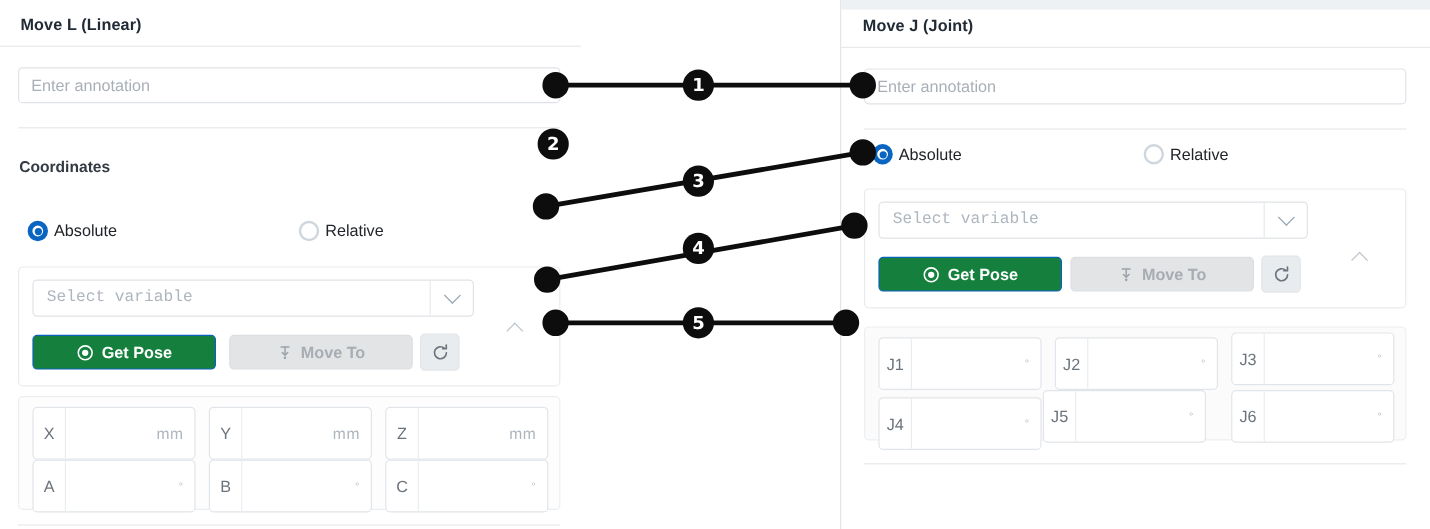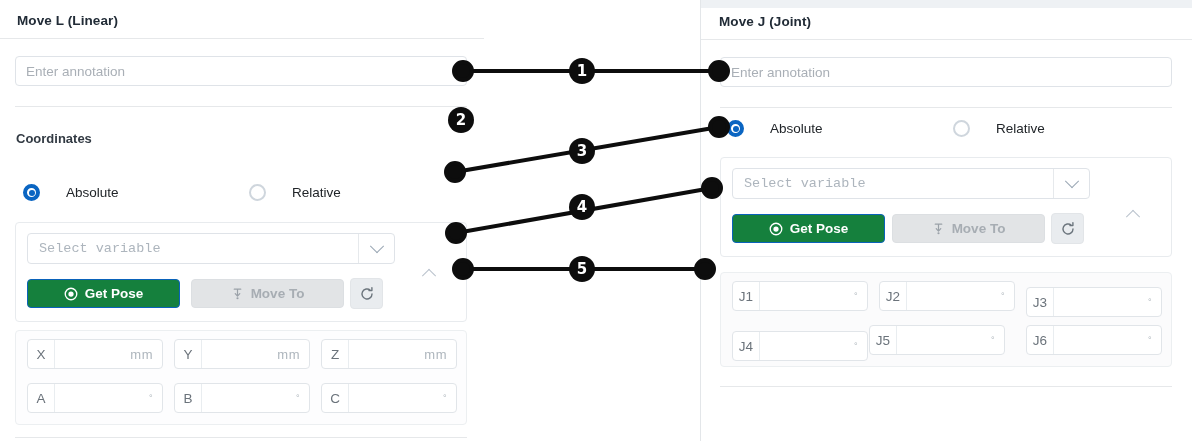--- a/index.html
+++ b/index.html
@@ -39,21 +39,21 @@
   .select .val.placeholder{color:#adb5bd;font-family:Liberation Mono, monospace;}
   .select .caret{
     width:35px;border-left:1px solid #e6e9ec;display:flex;
     align-items:center;justify-content:center;
   }
   .chev{display:block;width:9px;height:9px;border-right:1.6px solid #9aa7b4;border-bottom:1.6px solid #9aa7b4;transform:rotate(45deg) translate(-2px,-2px);}
   .chev.up{transform:rotate(-135deg) translate(-2px,-2px);border-color:#b9c2cc;}
 
   
   .radio-row{display:flex;align-items:center;}
-  .radio{display:flex;align-items:center;gap:26px;}
+  .radio{display:flex;align-items:center;gap:5px;}
   .rdot{
     width:17px;height:17px;border-radius:50%;box-sizing:border-box;
     border:2px solid #cfd6dd;background:#fff;display:block;position:relative;flex:none;
   }
   .rdot.on{border:4px solid #0a65c2;background:#fff;}
   .rdot.on::after{
     content:"";position:absolute;left:50%;top:50%;width:6px;height:6px;border-radius:50%;
     background:#0a65c2;transform:translate(-50%,-50%);
   }
   .rlabel{font-size:13.5px;color:#212529;}
@@ -76,21 +76,21 @@
     box-sizing:border-box;border:1px solid #e8ebee;border-radius:4px;background:#fff;
     position:absolute;
   }
   .subcard{
     box-sizing:border-box;border:1px solid #eceff1;border-radius:4px;background:#fcfcfd;
     position:absolute;
   }
 
   
   .num{
-    box-sizing:border-box;display:flex;align-items:stretch;height:30px;
+    box-sizing:border-box;display:flex;align-items:stretch;height:44px;
     border:1px solid #e1e5e9;border-radius:4px;background:#fff;position:absolute;
   }
   .num .lab{
     width:26px;display:flex;align-items:center;justify-content:center;
     color:#6b737b;font-size:13.5px;border-right:1px solid #e9edf0;
   }
   .num .inp{flex:1;position:relative;}
   .num .unit{
     position:absolute;right:9px;top:50%;transform:translateY(-50%);
     color:#aeb6bd;font-size:13px;letter-spacing:.5px;
@@ -286,21 +286,21 @@
         <div class="inp">
           <span class="unit deg">°</span>
         </div>
       </div>
       <div class="num" style="left:158px;top:8px;width:136px;">
         <div class="lab">J2</div>
         <div class="inp">
           <span class="unit deg">°</span>
         </div>
       </div>
-      <div class="num" style="left:305px;top:14px;width:136px;">
+      <div class="num" style="left:305px;top:4px;width:136px;">
         <div class="lab">J3</div>
         <div class="inp">
           <span class="unit deg">°</span>
         </div>
       </div>
 
       <div class="num" style="left:11px;top:58px;width:136px;">
         <div class="lab">J4</div>
         <div class="inp">
           <span class="unit deg">°</span>

